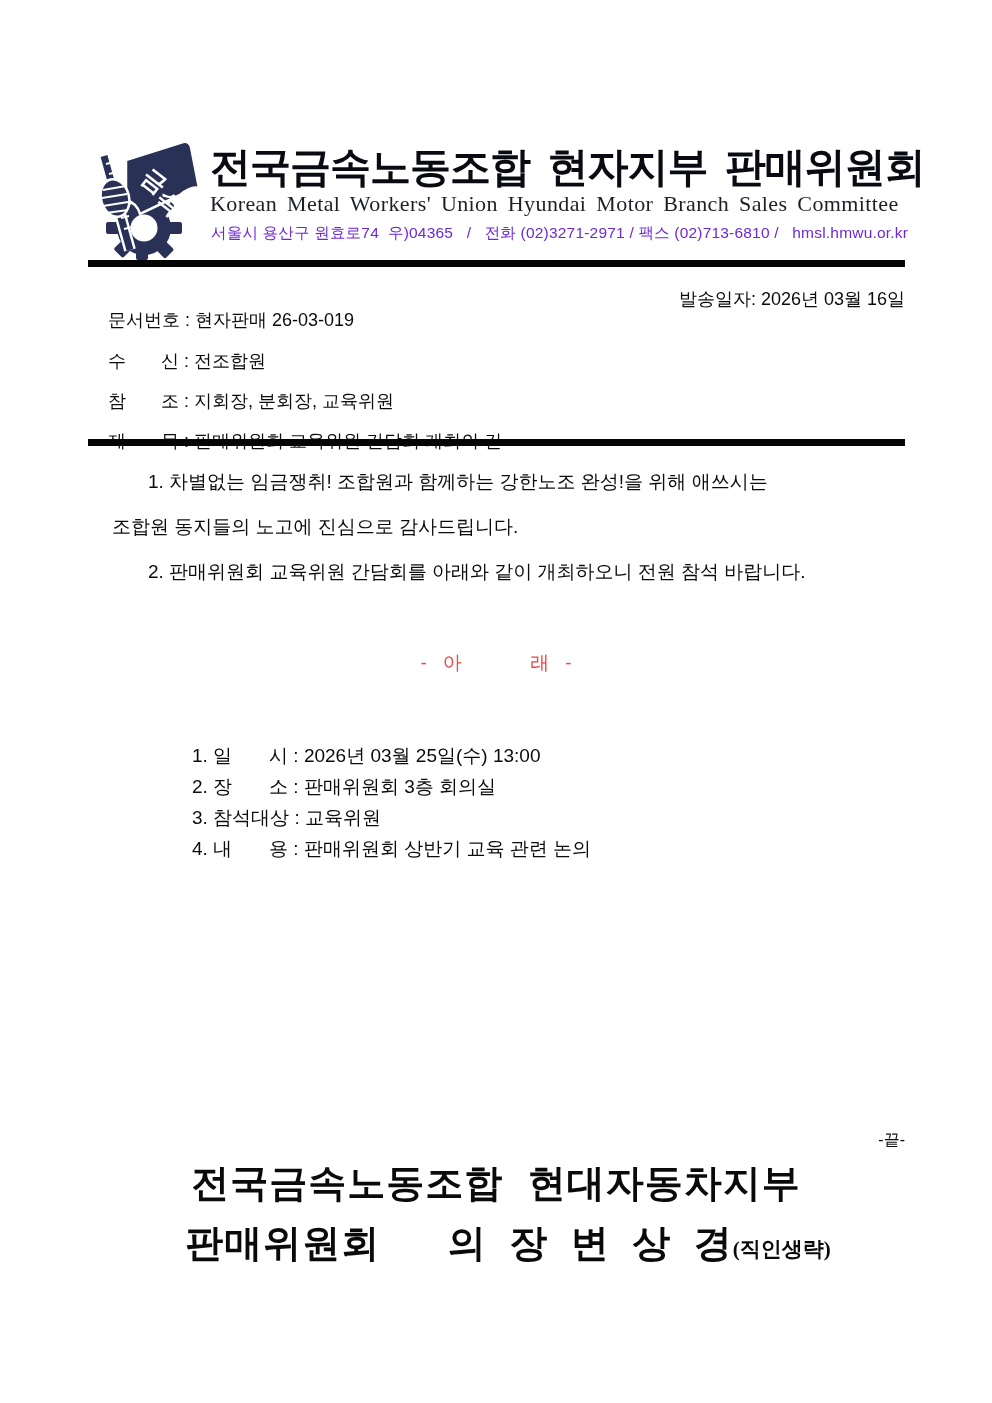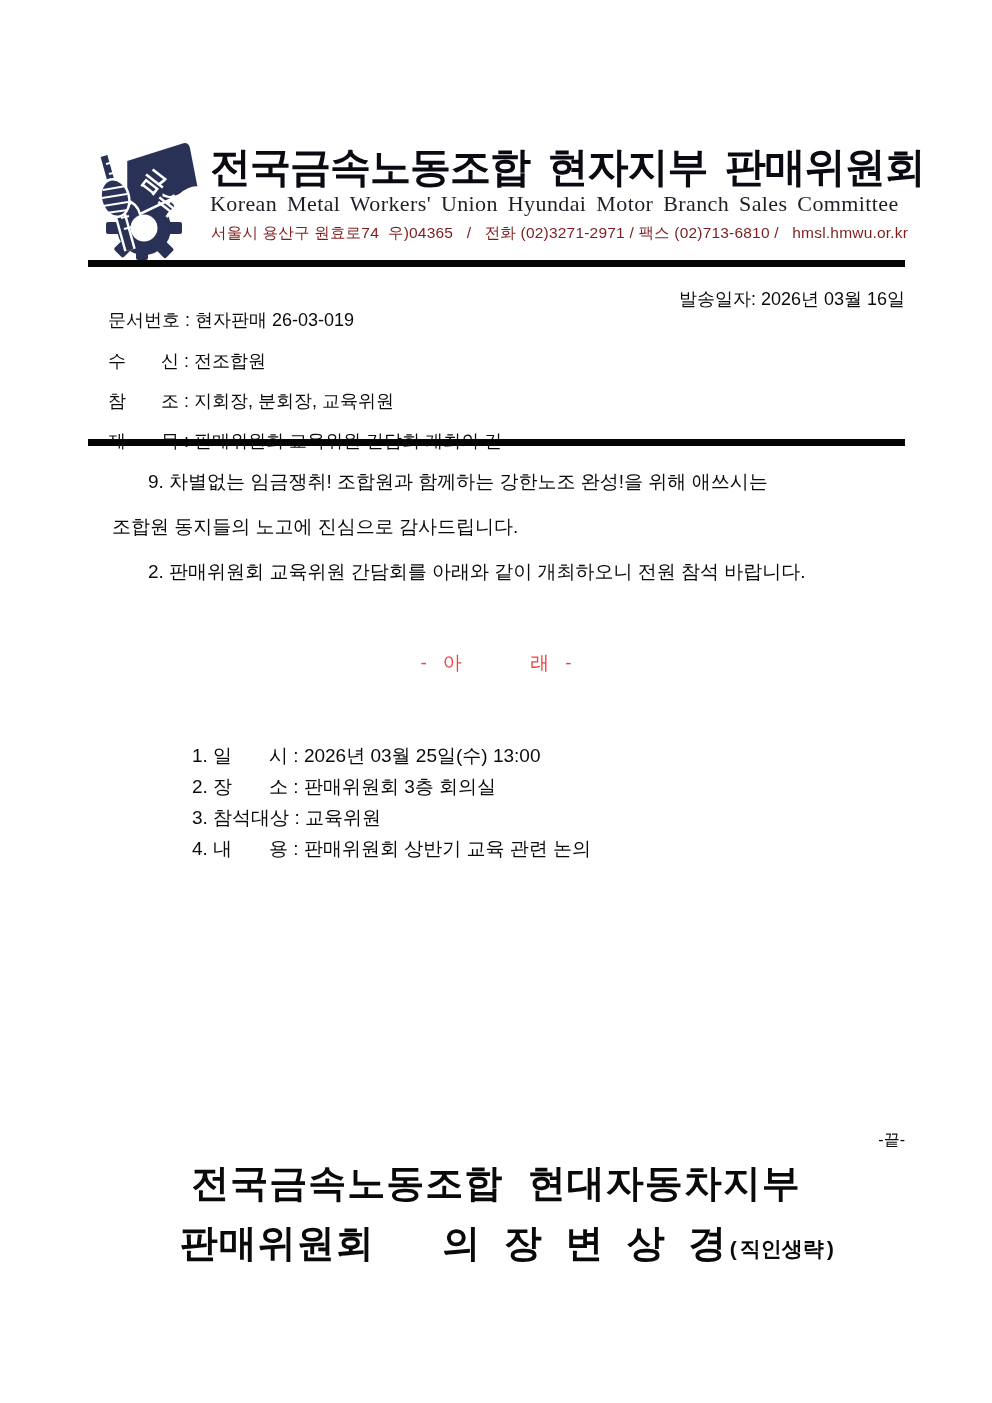--- a/index.html
+++ b/index.html
@@ -22,21 +22,21 @@
     color:#0a0b12;white-space:nowrap;
   }
   .org-sub{
     position:absolute;left:210px;top:191px;width:700px;
     font-family:"Liberation Serif","DejaVu Serif",serif;
     font-size:22px;color:#1c1f26;letter-spacing:0.4px;word-spacing:4px;
     white-space:nowrap;
   }
   .org-addr{
     position:absolute;left:211px;top:223px;width:700px;
-    font-size:15.5px;color:#7f1d1d;letter-spacing:0.2px;
+    font-size:15.5px;color:#6d28d9;letter-spacing:0.2px;
     white-space:pre;
   }
   .bar{position:absolute;left:88px;width:817px;height:7px;background:#050506;}
   .bar1{top:260px;}
   .bar2{top:439px;}
 
   
   .meta-row{position:absolute;left:88px;width:817px;font-size:18px;color:#0b0b0b;white-space:pre;}
   .row-docno{top:287px;}
   .send-date{position:absolute;right:0;top:0;white-space:pre;margin-left:25px;}
@@ -72,21 +72,21 @@
     display:flex;justify-content:center;align-items:baseline;
     color:#0a0a0a;
     margin-left:12px;
   }
   .sig2-main{
     font-family:"Liberation Serif","DejaVu Serif",serif;
     font-size:38px;font-weight:600;letter-spacing:1px;word-spacing:12px;
     white-space:pre;
   }
   .sig2-seal{
-    font-family:Liberation Mono, monospace;
+    font-family:Liberation Serif, serif;
     font-size:21px;font-weight:600;white-space:pre;
   }
 </style>
 </head>
 <body>
 
 <div class="page">
 
   <div class="logo">
     <svg width="112" height="120" viewBox="0 0 112 120" xmlns="http://www.w3.org/2000/svg">
@@ -144,21 +144,21 @@
   </div>
   <div class="meta-row row-f1">
     <span class="pre">참       조 : </span><span class="pre">지회장, 분회장, 교육위원</span>
   </div>
   <div class="meta-row row-f2">
     <span class="pre">제       목 : </span><span class="pre">판매위원회 교육위원 간담회 개최의 건</span>
   </div>
 
   <div class="bar bar2"></div>
 
-  <div class="body-line b1">9. 차별없는 임금쟁취! 조합원과 함께하는 강한노조 완성!을 위해 애쓰시는</div>
+  <div class="body-line b1">1. 차별없는 임금쟁취! 조합원과 함께하는 강한노조 완성!을 위해 애쓰시는</div>
   <div class="body-line b2">조합원 동지들의 노고에 진심으로 감사드립니다.</div>
   <div class="body-line b3">2. 판매위원회 교육위원 간담회를 아래와 같이 개최하오니 전원 참석 바랍니다.</div>
 
   <div class="below-divider">-   아             래   -</div>
 
   <div class="agenda">
     <div class="agenda-item">1. 일       시 : 2026년 03월 25일(수) 13:00</div>
     <div class="agenda-item">2. 장       소 : 판매위원회 3층 회의실</div>
     <div class="agenda-item">3. 참석대상 : 교육위원</div>
     <div class="agenda-item">4. 내       용 : 판매위원회 상반기 교육 관련 논의</div>

